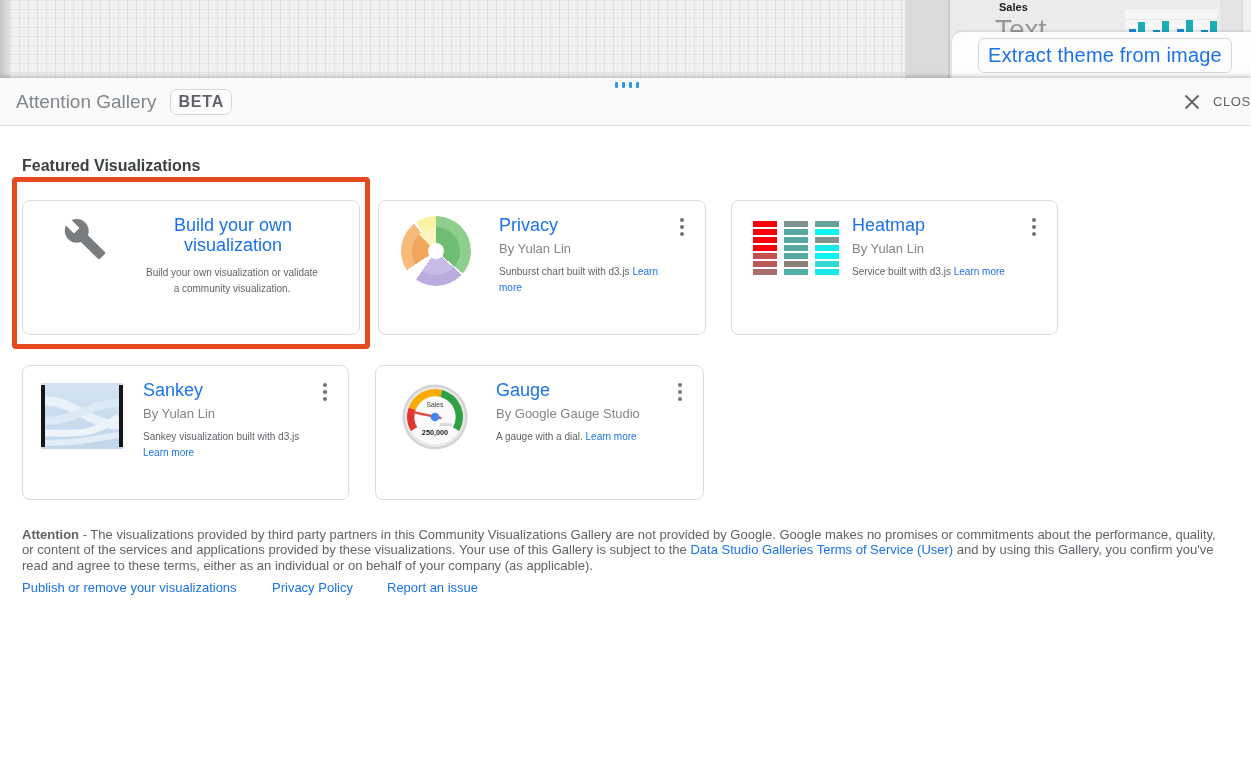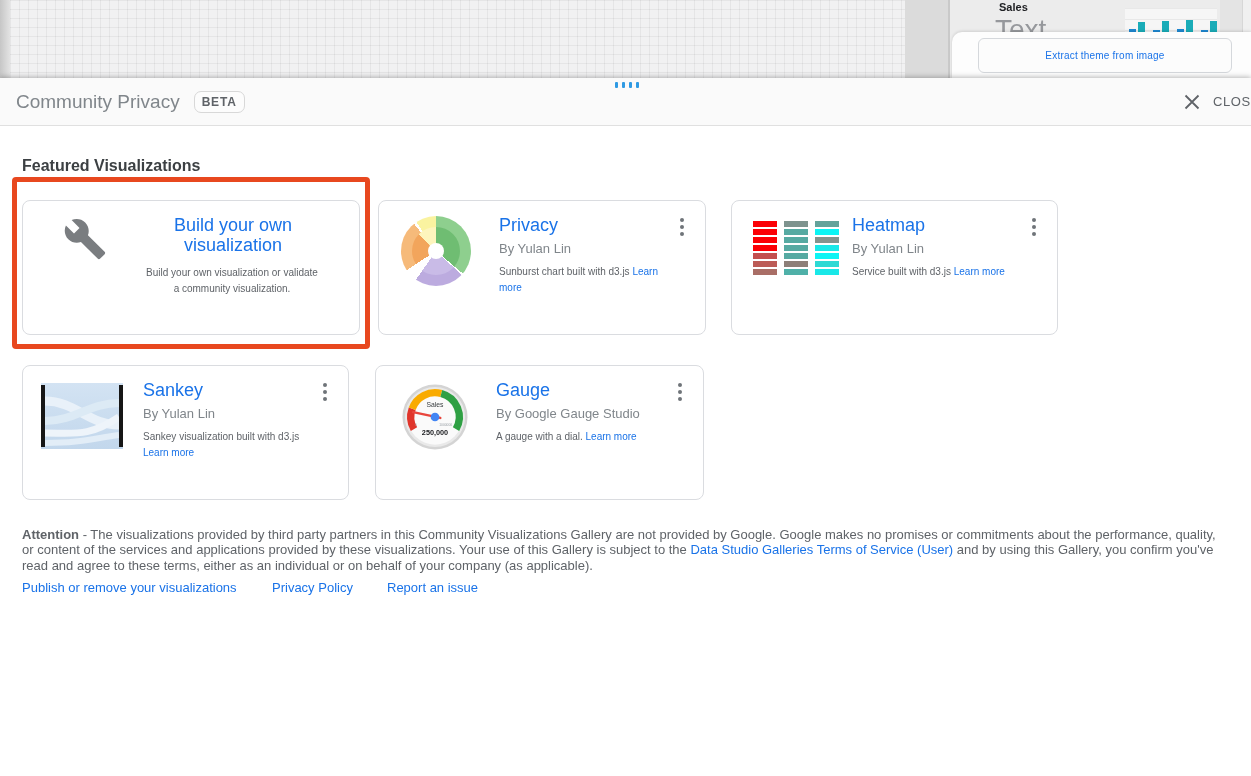--- a/index.html
+++ b/index.html
@@ -26,34 +26,34 @@
   .tc-bars{position:absolute;left:4px;right:0;bottom:0;height:34px;display:flex;
     align-items:flex-end;gap:2px;}
   .tc-bar{width:9px;}
   .tc-gap{width:6px;}
   .panel-right-strip{left:1220px;top:0;width:22px;height:78px;background:#e4e4e4;}
   .panel-scrollbar{left:1242px;top:0;width:9px;height:78px;background:#f0f0f0;
     border-left:1px solid #d7d7d7;}
   .theme-panel{left:952px;top:32px;width:299px;height:46px;background:#fdfdfd;
     border-top-left-radius:10px;box-shadow:0 -1px 3px rgba(0,0,0,.12);}
   .extract-btn{left:978px;top:38px;width:252px;height:33px;background:#fcfcfc;
-    border:1px solid #d5d8dc;border-radius:6px;color:#1a73e8;font-size:10px;
+    border:1px solid #d5d8dc;border-radius:6px;color:#1a73e8;font-size:20px;
     font-weight:500;display:flex;align-items:center;justify-content:center;
     cursor:pointer;letter-spacing:.2px;}
 
   
   .modal{left:0;top:78px;width:1251px;height:698px;background:#fff;
     box-shadow:0 -1px 5px rgba(0,0,0,.28);}
   .modal-header{left:0;top:78px;width:1251px;height:47px;background:#fafafa;
     border-bottom:1px solid #e0e0e0;overflow:hidden;}
   .drag-dots{left:615px;top:82px;display:flex;gap:4px;}
   .drag-dots div{width:3px;height:6px;border-radius:1px;background:#2f9ae3;}
   .modal-title-row{left:16px;top:78px;height:47px;display:flex;align-items:center;gap:14px;}
   .modal-title{font-size:19px;color:#80868b;}
-  .beta-badge{font-size:12px;font-weight:bold;color:#5f6368;letter-spacing:.8px;
+  .beta-badge{font-size:16px;font-weight:bold;color:#5f6368;letter-spacing:.8px;
     border:1px solid #d8d8d8;border-radius:7px;padding:3px 7px;background:#fcfcfc;}
   .close-btn{left:1184px;top:78px;height:47px;display:flex;align-items:center;gap:13px;
     cursor:pointer;white-space:nowrap;}
   .close-label{font-size:13px;color:#5f6368;letter-spacing:.6px;}
 
   .section-title{left:22px;top:157px;font-size:16px;font-weight:bold;color:#3c4043;}
 
   .highlight-box{left:12px;top:177px;width:348px;height:162px;
     border:5px solid #e8481f;border-radius:4px;pointer-events:none;z-index:5;}
 
@@ -131,21 +131,21 @@
 
   <div class="abs modal"></div>
   <div class="abs modal-header"></div>
   <div class="abs drag-dots">
     <div></div>
       <div></div>
       <div></div>
       <div></div>
   </div>
   <div class="abs modal-title-row">
-    <span class="modal-title">Community Privacy</span>
+    <span class="modal-title">Attention Gallery</span>
     <span class="beta-badge">BETA</span>
   </div>
   <div class="abs close-btn">
     <svg width="16" height="16" viewBox="0 0 16 16">
       <path d="M1.5 1.5 L14.5 14.5 M14.5 1.5 L1.5 14.5" stroke="#5f6368" stroke-width="1.8" fill="none"></path>
     </svg>
     <span class="close-label">CLOSE</span>
   </div>
 
   <div class="abs section-title">Featured Visualizations</div>

